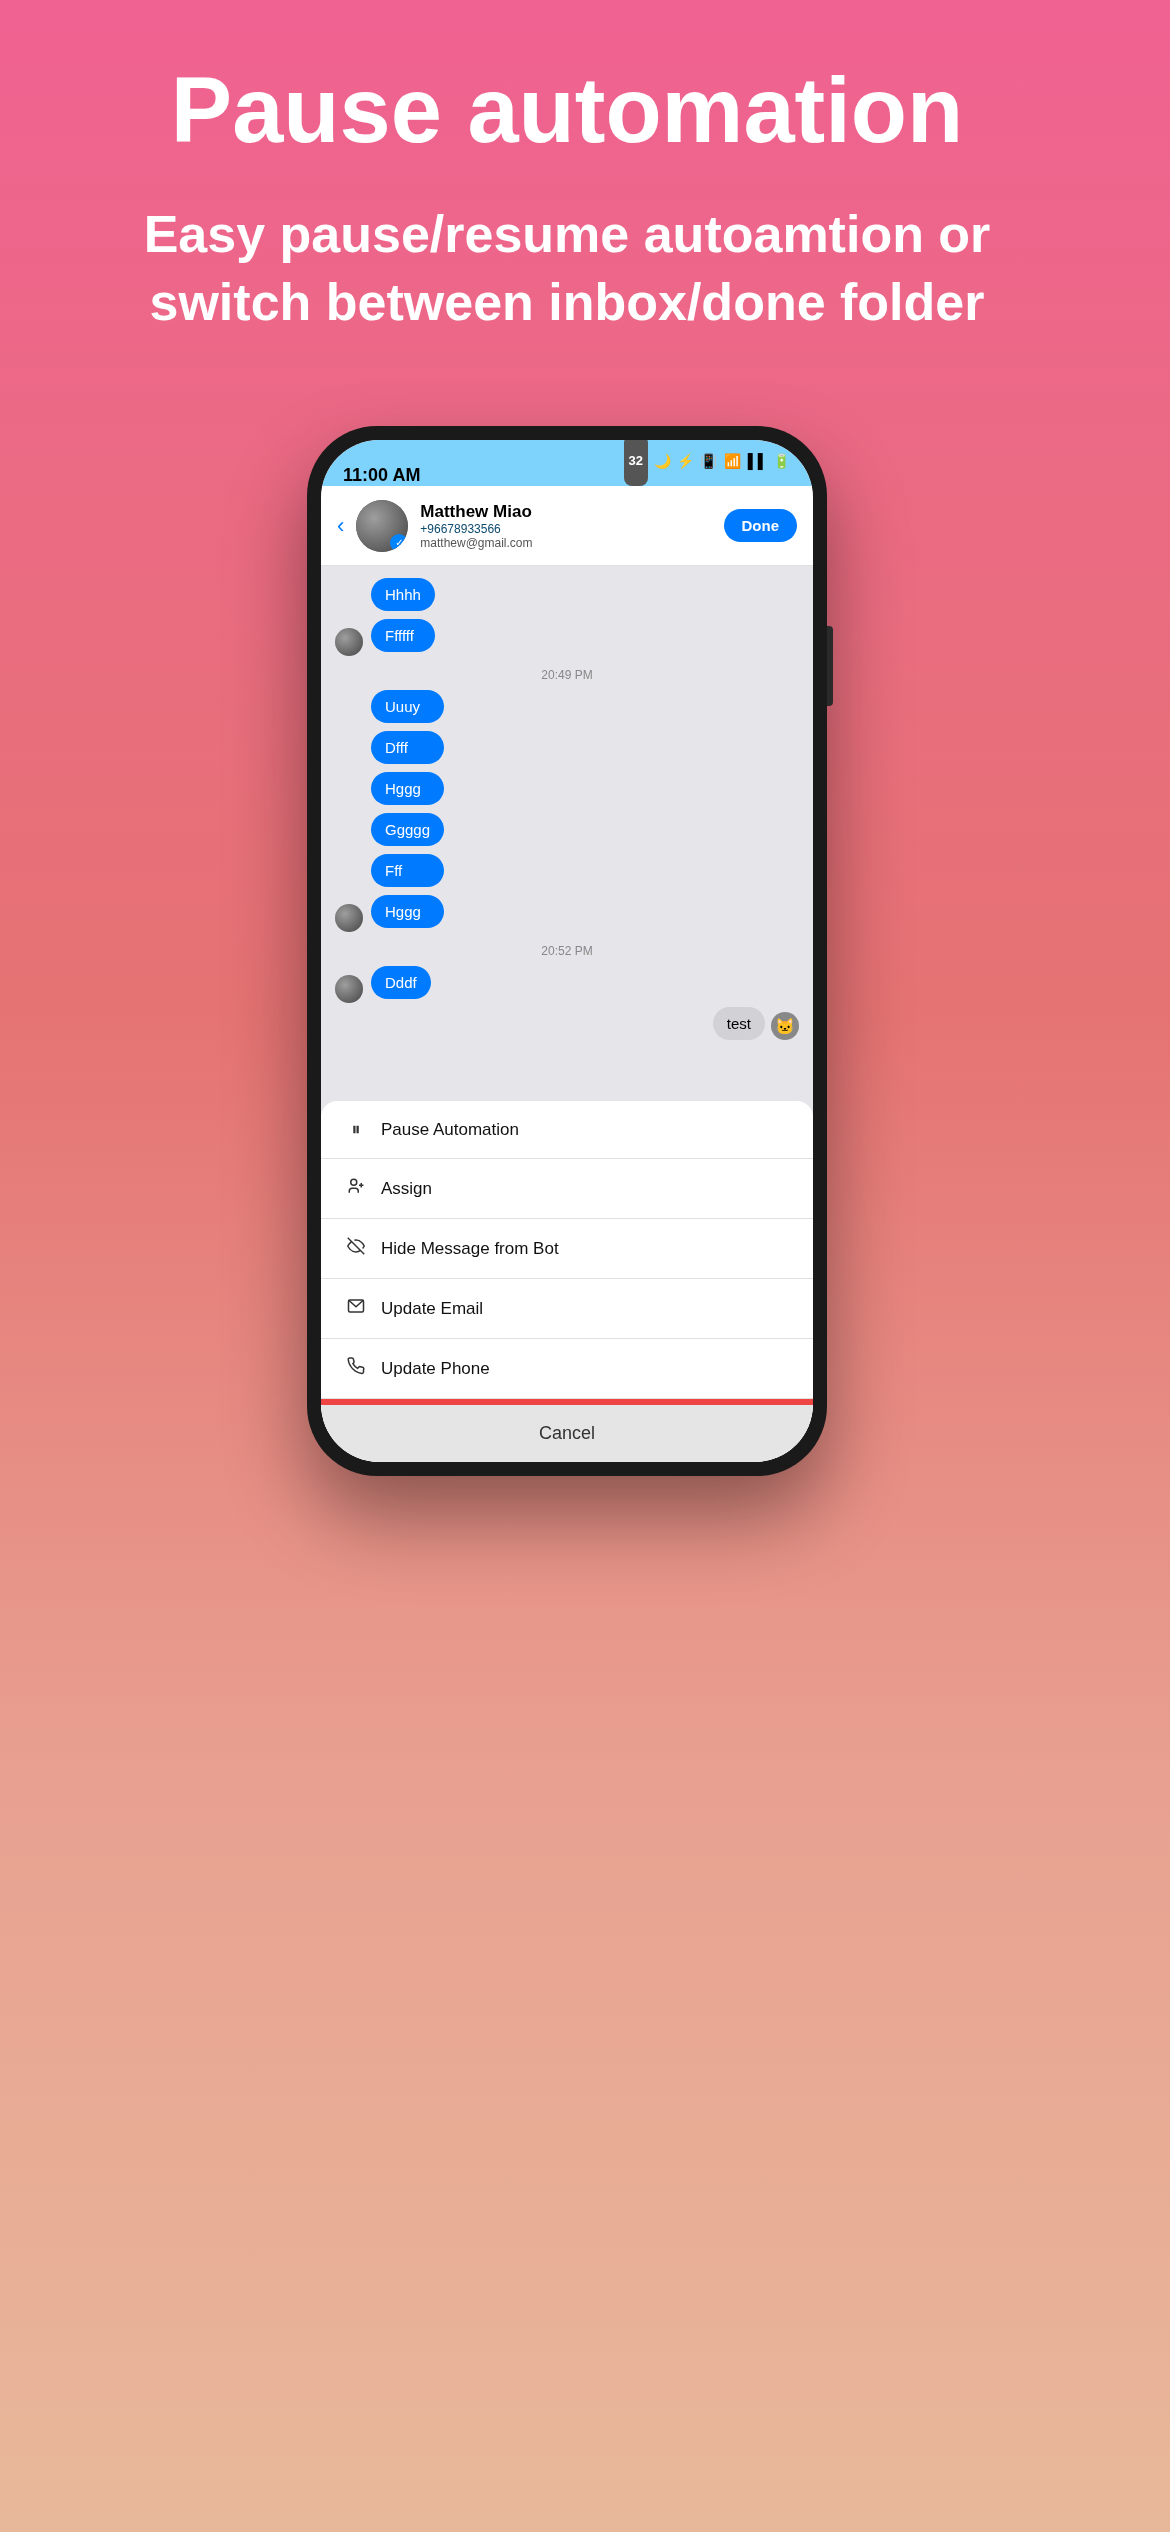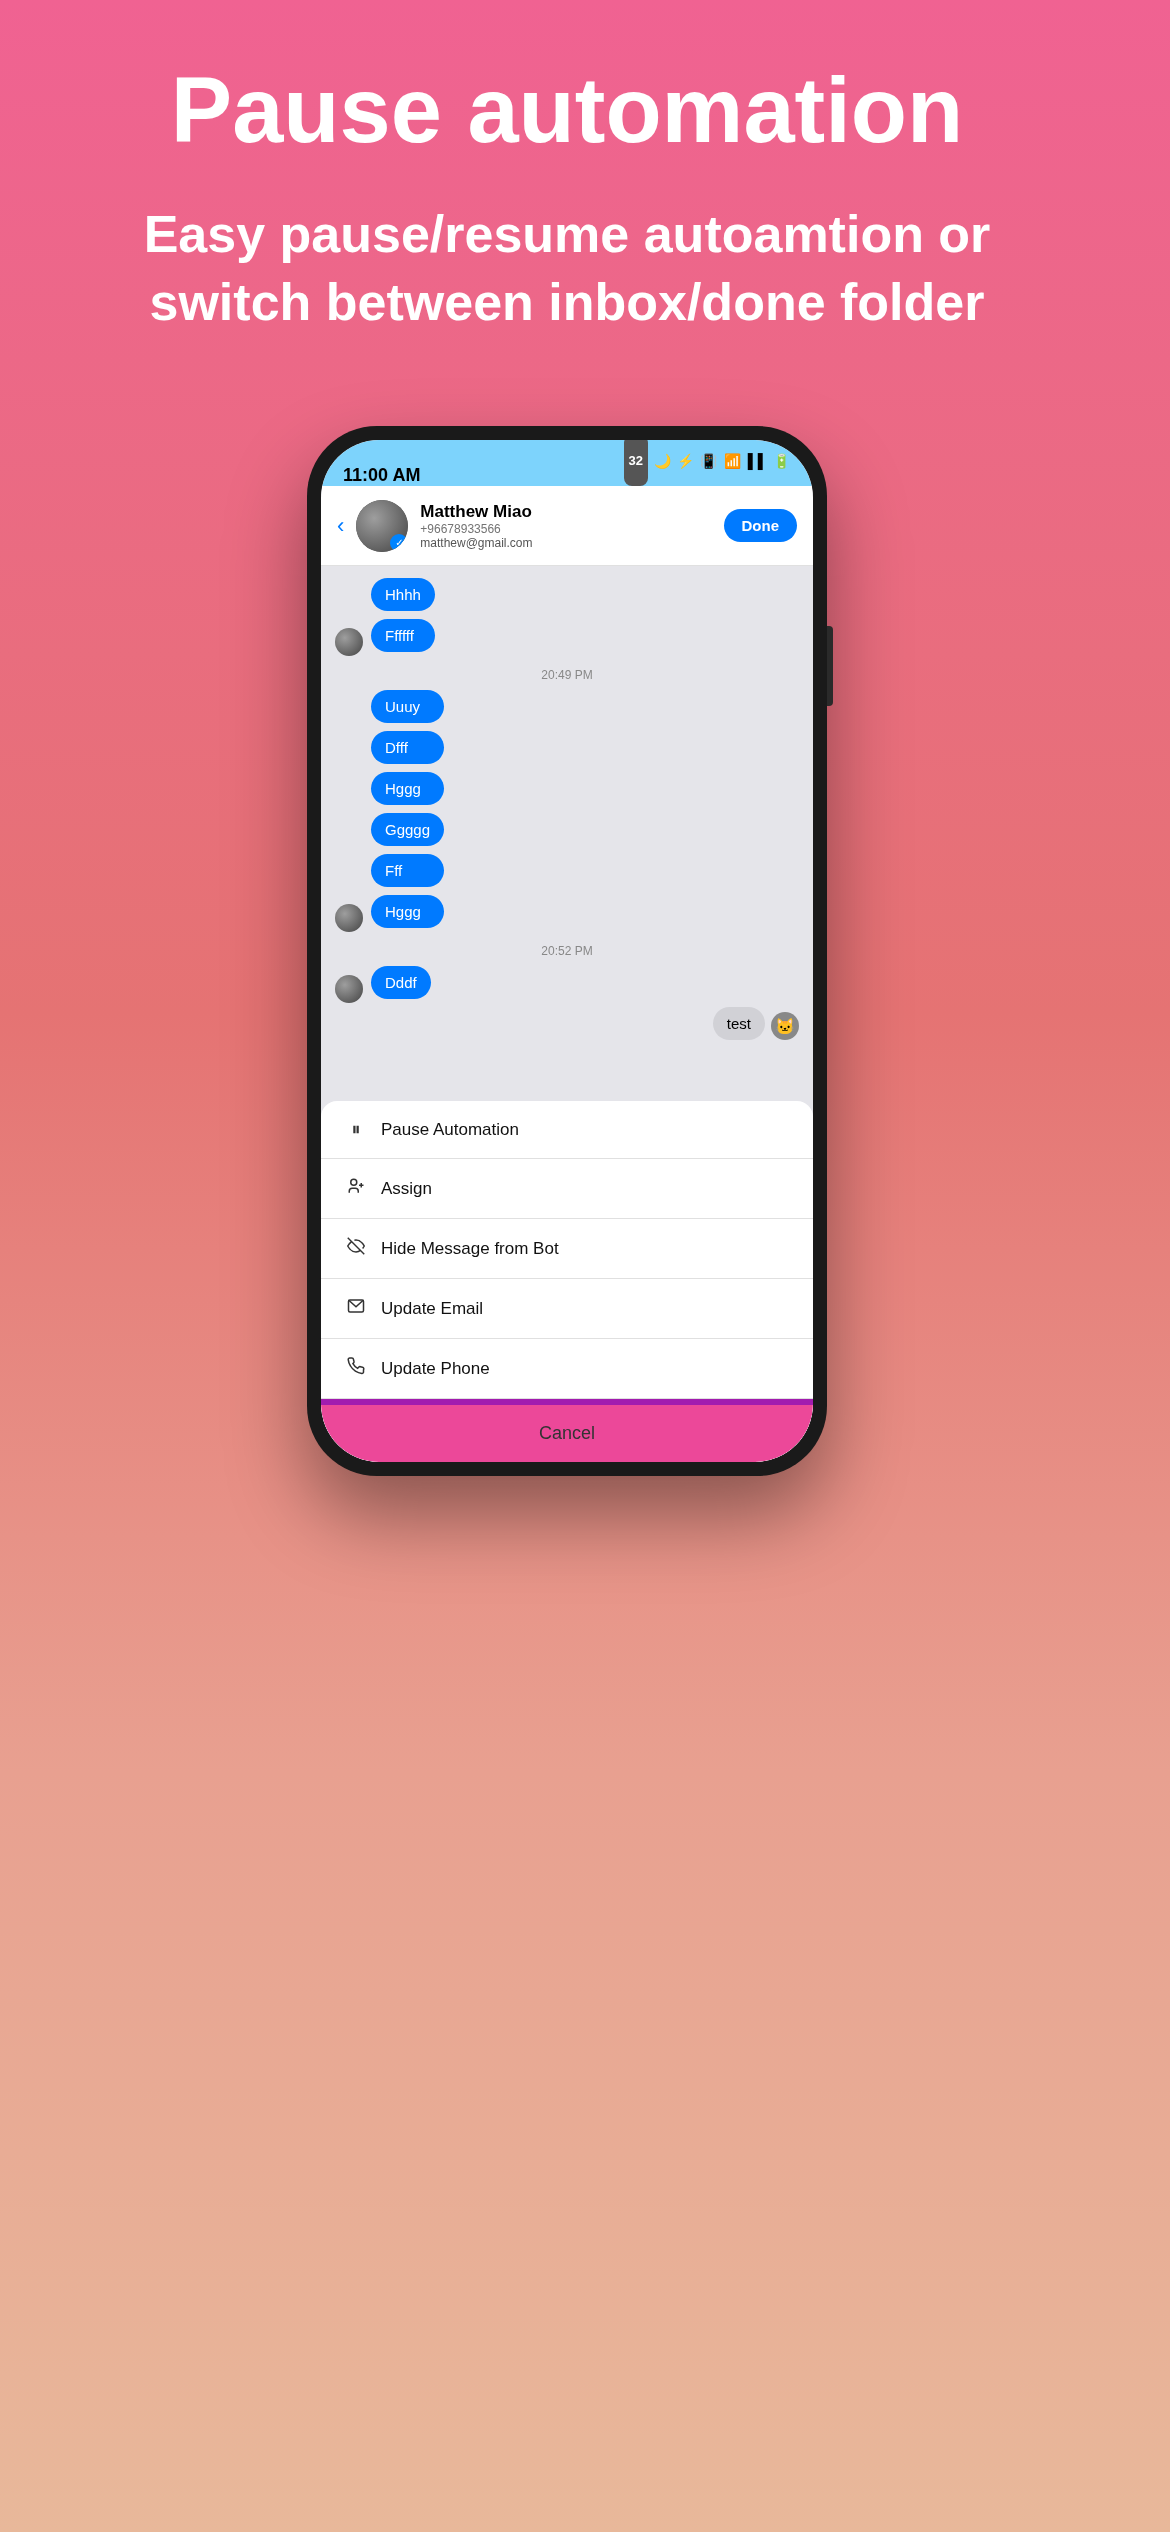--- a/index.html
+++ b/index.html
@@ -160,21 +160,21 @@
     }
 
     .contact-name {
       font-size: 17px;
       font-weight: 700;
       color: #000;
     }
 
     .contact-phone {
       font-size: 12px;
-      color: #737373;
+      color: #0c4a6e;
     }
 
     .contact-email {
       font-size: 12px;
       color: #555;
     }
 
     .done-btn {
       background: #007aff;
       color: white;
@@ -287,22 +287,22 @@
       font-size: 17px;
       color: #111;
       font-weight: 400;
     }
 
     .cancel-btn {
       display: flex;
       align-items: center;
       justify-content: center;
       padding: 18px;
-      background: #ec4899;
-      border-top: 6px solid #a21caf;
+      background: #e5e5e5;
+      border-top: 6px solid #ef4444;
       cursor: pointer;
     }
 
     .cancel-label {
       font-size: 18px;
       color: #333;
       font-weight: 500;
     }
 
     

